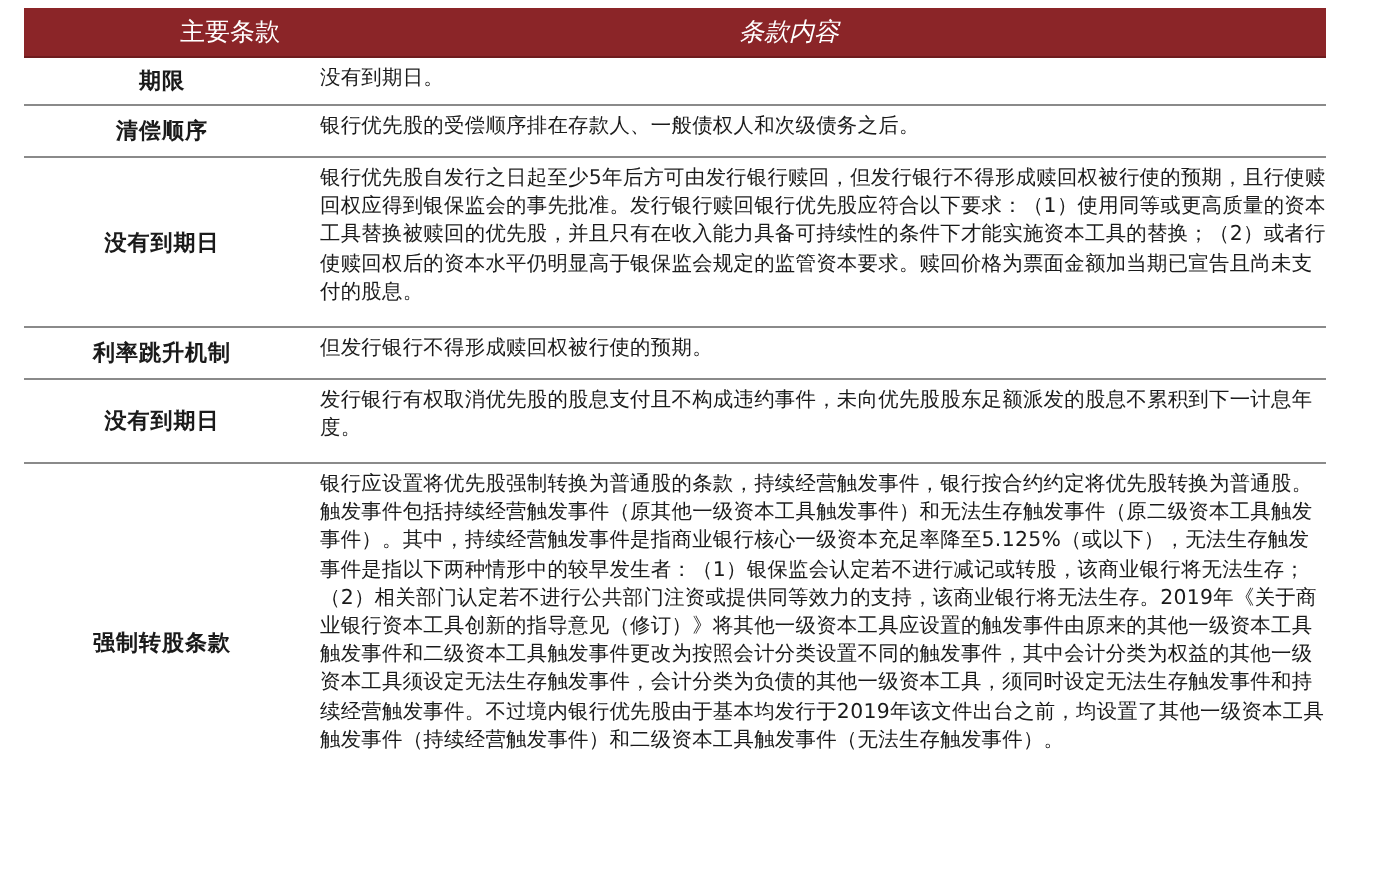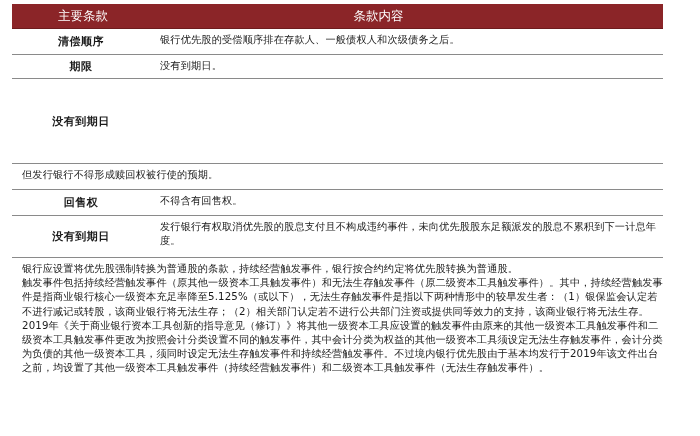--- a/index.html
+++ b/index.html
@@ -1,76 +1,75 @@
 <!DOCTYPE html>
 <html><head>
 <meta charset="utf-8">
 <style>
   html, body { margin: 0; padding: 0; background: #ffffff; }
   body { width: 700px; height: 436px; overflow: hidden; position: relative;
          font-family: "DejaVu Sans", "Liberation Sans", sans-serif; color: #1a1a1a; }
   .table { position: absolute; left: 12px; top: 4px; width: 651px; }
   .hdr { display: flex; height: 24px; background: #8b2528; color: #ffffff;
          border-bottom: 1px solid #6e1c1e; font-size: 12.5px; }
-  .hdr .c1 { width: 138px; display: flex; align-items: center; padding-left: 46px; box-sizing: border-box; }
-  .hdr .c2 { flex: 1; display: flex; align-items: center; justify-content: center; padding-right: 56px; }
+  .hdr .c1 { width: 138px; display: flex; align-items: center; padding-left: 46px; box-sizing: border-box; margin-left: 32px; }
+  .hdr .c2 { flex: 1; display: flex; align-items: center; justify-content: center; padding-right: 56px; font-style: italic; }
   .row { display: flex; border-bottom: 1.5px solid #8a8a8a; box-sizing: border-box; }
   .row.last { border-bottom: none; }
   .row .c1 { width: 138px; display: flex; align-items: center; justify-content: center;
              font-weight: bold; font-size: 11px; letter-spacing: 0.5px; }
   .row .c2 { flex: 1; padding: 4px 0 4px 10px; font-size: 10.2px; line-height: 14.2px;
              letter-spacing: 0.15px; }
   .row .c2 p { margin: 0; }
 </style>
 </head>
 <body>
 
 <div class="table">
   <div class="hdr">
     <div class="c1">主要条款</div>
     <div class="c2">条款内容</div>
   </div>
 
+  <div class="row" style="height:24px">
+    <div class="c1">期限</div>
+    <div class="c2">
+        <p>没有到期日。</p>
+      </div>
+  </div>
+
   <div class="row" style="height:26px">
     <div class="c1">清偿顺序</div>
     <div class="c2">
         <p>银行优先股的受偿顺序排在存款人、一般债权人和次级债务之后。</p>
       </div>
   </div>
 
-  <div class="row" style="height:24px">
-    <div class="c1">期限</div>
+  <div class="row" style="height:85px">
+    <div class="c1">没有到期日</div>
     <div class="c2">
-        <p>没有到期日。</p>
+        <p>银行优先股自发行之日起至少5年后方可由发行银行赎回，但发行银行不得形成赎回权被行使的预期，且行使赎回权应得到银保监会的事先批准。发行银行赎回银行优先股应符合以下要求：（1）使用同等或更高质量的资本工具替换被赎回的优先股，并且只有在收入能力具备可持续性的条件下才能实施资本工具的替换；（2）或者行使赎回权后的资本水平仍明显高于银保监会规定的监管资本要求。赎回价格为票面金额加当期已宣告且尚未支付的股息。</p>
       </div>
   </div>
 
-  <div class="row" style="height:85px">
-    <div class="c1">没有到期日</div>
-  </div>
-
   <div class="row" style="height:26px">
+    <div class="c1">利率跳升机制</div>
     <div class="c2">
         <p>但发行银行不得形成赎回权被行使的预期。</p>
       </div>
   </div>
 
-  <div class="row" style="height:26px">
-    <div class="c1">回售权</div>
-    <div class="c2">
-        <p>不得含有回售权。</p>
-      </div>
-  </div>
 
   <div class="row" style="height:42px">
     <div class="c1">没有到期日</div>
     <div class="c2">
         <p>发行银行有权取消优先股的股息支付且不构成违约事件，未向优先股股东足额派发的股息不累积到下一计息年度。</p>
       </div>
   </div>
 
   <div class="row last" style="height:178px">
+    <div class="c1">强制转股条款</div>
     <div class="c2">
       <p>银行应设置将优先股强制转换为普通股的条款，持续经营触发事件，银行按合约约定将优先股转换为普通股。</p>
       <p>触发事件包括持续经营触发事件（原其他一级资本工具触发事件）和无法生存触发事件（原二级资本工具触发事件）。其中，持续经营触发事件是指商业银行核心一级资本充足率降至5.125%（或以下），无法生存触发事件是指以下两种情形中的较早发生者：（1）银保监会认定若不进行减记或转股，该商业银行将无法生存；（2）相关部门认定若不进行公共部门注资或提供同等效力的支持，该商业银行将无法生存。2019年《关于商业银行资本工具创新的指导意见（修订）》将其他一级资本工具应设置的触发事件由原来的其他一级资本工具触发事件和二级资本工具触发事件更改为按照会计分类设置不同的触发事件，其中会计分类为权益的其他一级资本工具须设定无法生存触发事件，会计分类为负债的其他一级资本工具，须同时设定无法生存触发事件和持续经营触发事件。不过境内银行优先股由于基本均发行于2019年该文件出台之前，均设置了其他一级资本工具触发事件（持续经营触发事件）和二级资本工具触发事件（无法生存触发事件）。</p>
     </div>
   </div>
 </div>
 
 </body></html>

